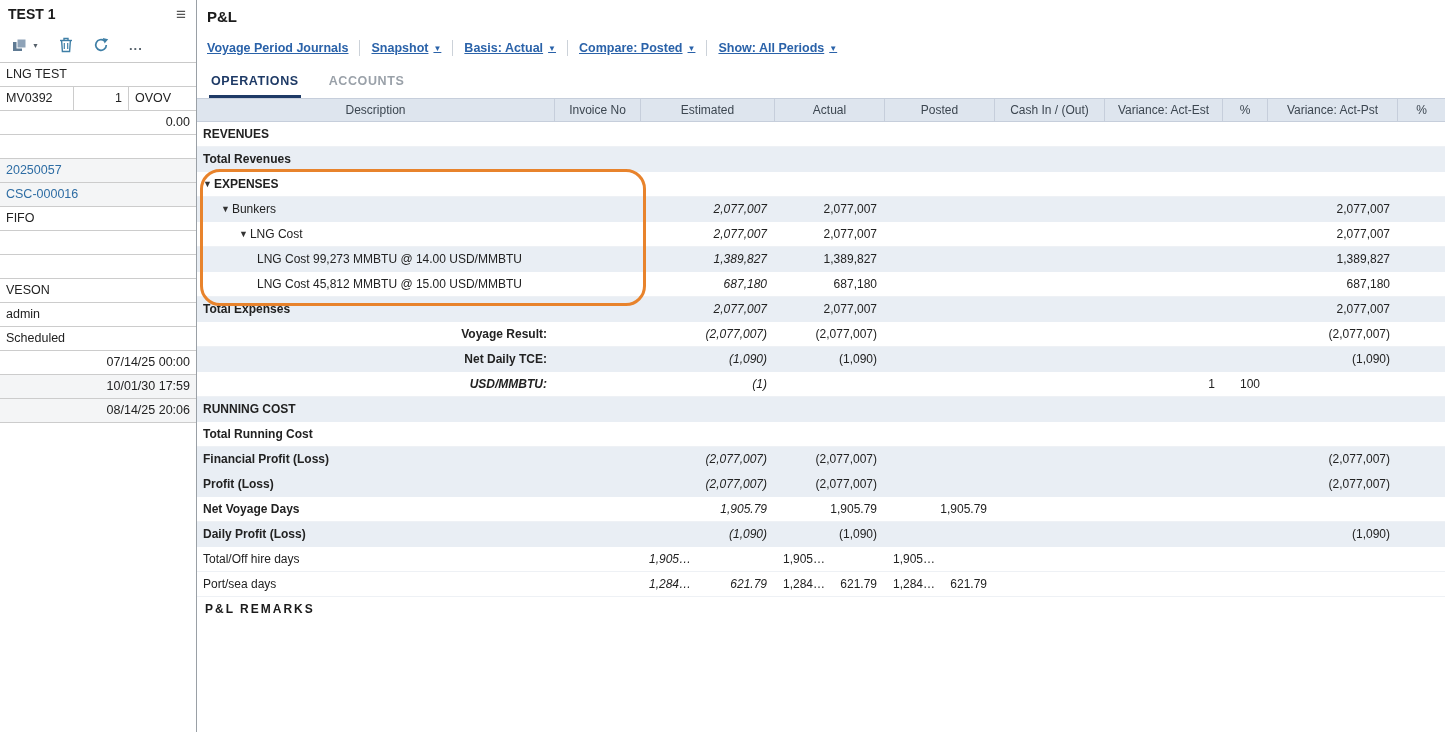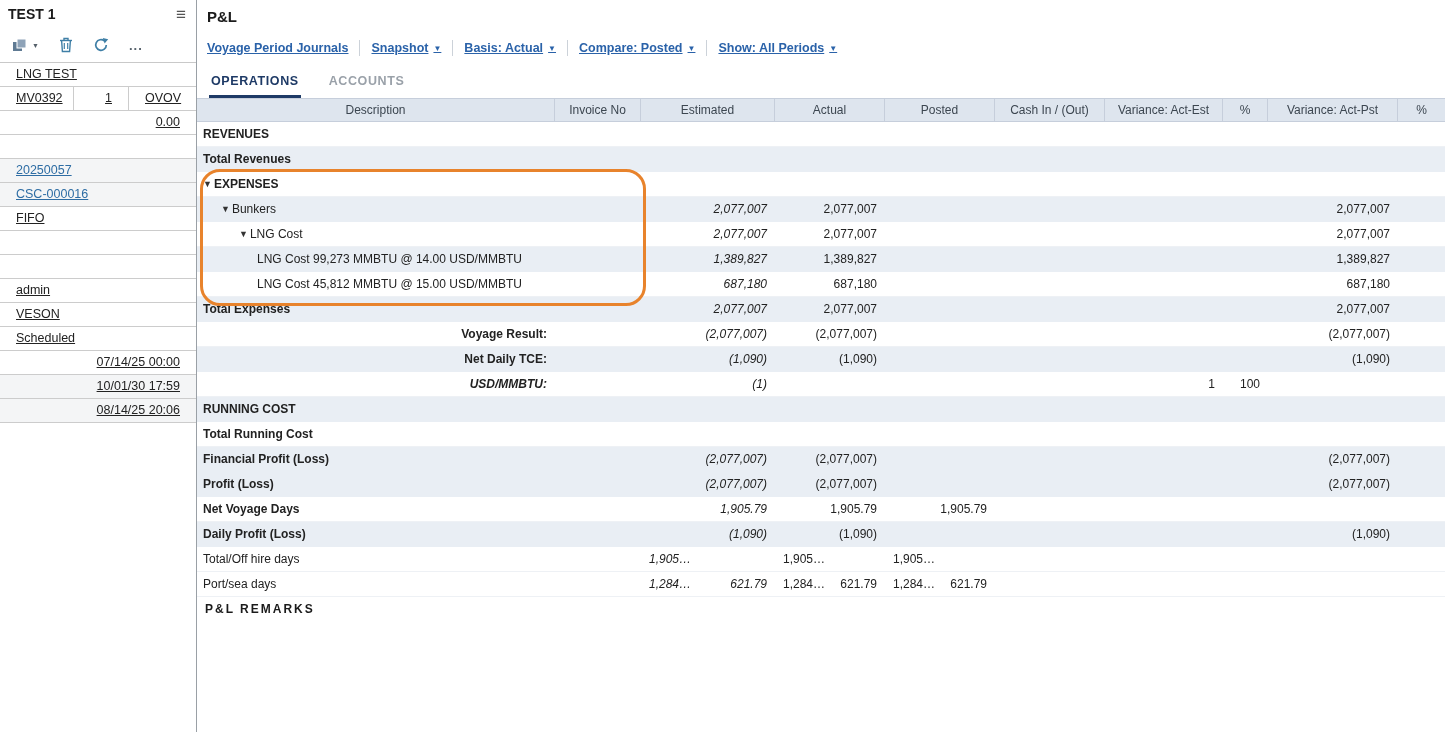--- a/index.html
+++ b/index.html
@@ -18,22 +18,22 @@
   .hamburger { font-size:17px; font-weight:bold; color:#555; cursor:pointer; line-height:1; }
   .sb-toolbar { height:34px; display:flex; align-items:center; gap:20px; padding:0 12px;
     border-bottom:1px solid #c9c9c9; }
   .sb-tool { display:flex; align-items:center; cursor:pointer; }
   .sb-tool .mini-caret { font-size:7px; color:#55606a; margin-left:3px; }
   .more-dots { font-size:13px; font-weight:bold; color:#55606a; letter-spacing:1px; line-height:1; }
 
   .sb-row { height:24px; box-sizing:border-box; border-bottom:1px solid #ccc;
     display:flex; align-items:stretch; font-size:12.5px; background:#fff; }
   .sb-row.sb-shaded { background:#f4f5f6; }
-  .sb-cell { flex:1 1 auto; padding:0 16px; white-space:nowrap; overflow:hidden;
-    line-height:23px; box-sizing:border-box;text-decoration:underline; }
+  .sb-cell { flex:1 1 auto; padding:0 6px; white-space:nowrap; overflow:hidden;
+    line-height:23px; box-sizing:border-box; }
   .sb-cell.right { text-align:right; }
   .sb-cell-sep { border-left:1px solid #ccc; }
   .sb-link { color:#2e6da4; cursor:pointer; }
   .sb-rest { flex:1; }
 
   
   .main { flex:1; min-width:0; display:flex; flex-direction:column; overflow:hidden; }
   .main-title { height:30px; line-height:34px; padding-left:10px; font-size:15px; font-weight:bold; color:#1b1b1b; }
 
   .pnl-toolbar { height:36px; display:flex; align-items:center; padding-left:10px; font-size:12.5px; }
@@ -146,24 +146,24 @@
       <div class="sb-row">
         <div class="sb-cell">FIFO</div>
       </div>
       <div class="sb-row">
         <div class="sb-cell"></div>
       </div>
       <div class="sb-row">
         <div class="sb-cell"></div>
       </div>
       <div class="sb-row">
+        <div class="sb-cell">VESON</div>
+      </div>
+      <div class="sb-row">
         <div class="sb-cell">admin</div>
-      </div>
-      <div class="sb-row">
-        <div class="sb-cell">VESON</div>
       </div>
       <div class="sb-row">
         <div class="sb-cell">Scheduled</div>
       </div>
       <div class="sb-row">
         <div class="sb-cell right">07/14/25 00:00</div>
       </div>
       <div class="sb-row sb-shaded">
         <div class="sb-cell right">10/01/30 17:59</div>
       </div>

